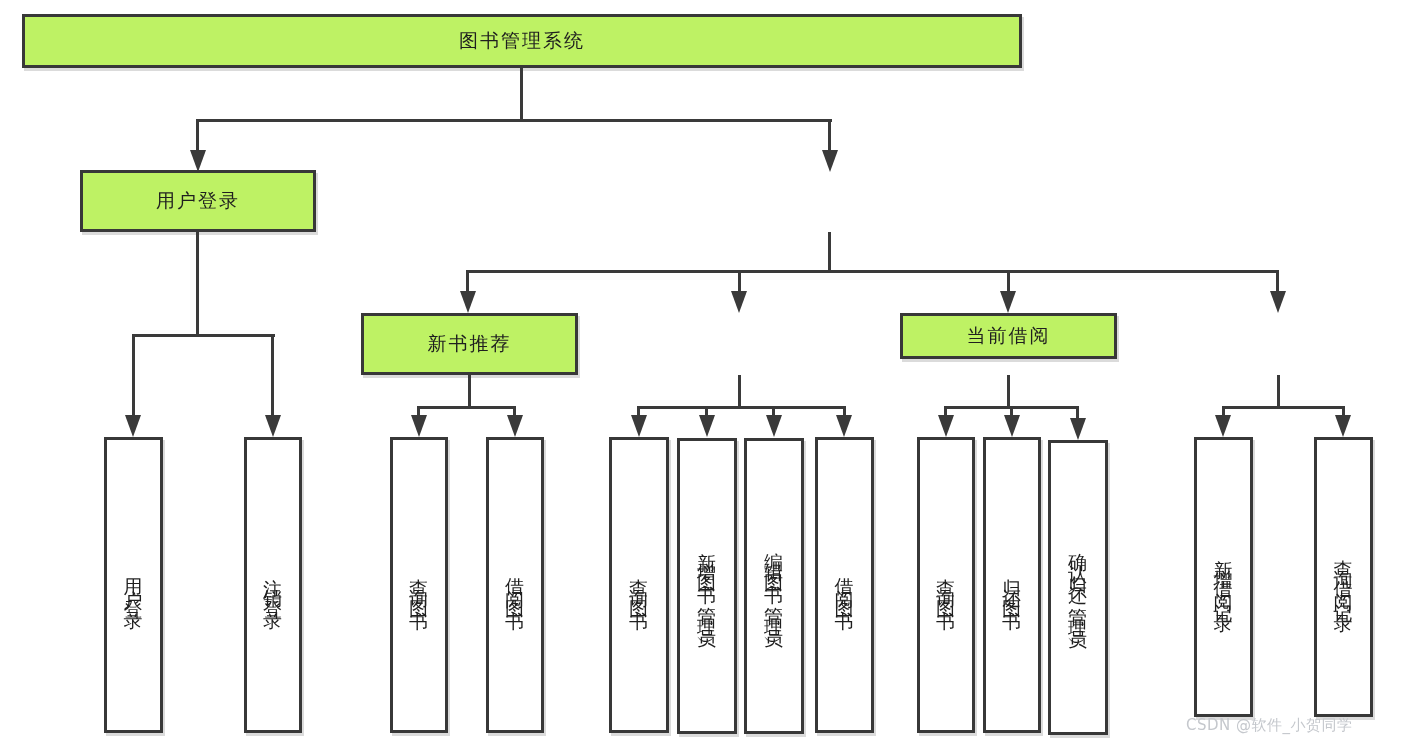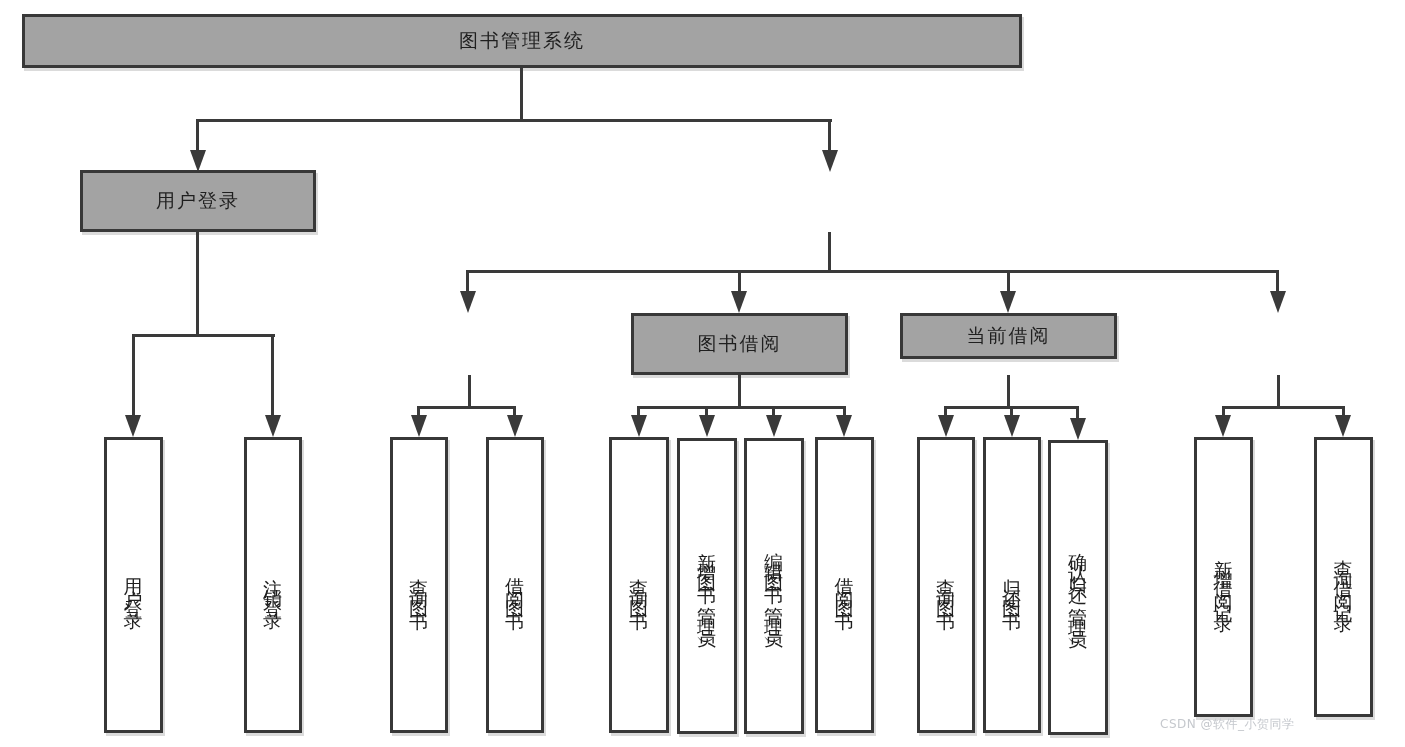--- a/index.html
+++ b/index.html
@@ -1,21 +1,21 @@
 <!DOCTYPE html>
 <html><head>
 <meta charset="utf-8">
 <style>
   html,body { margin:0; padding:0; background:#ffffff; }
   .canvas {
     position:relative; width:1405px; height:747px; background:#ffffff;
     font-family:"DejaVu Sans","Liberation Sans",sans-serif; overflow:hidden;
   }
   .box {
-    position:absolute; background:#a3a3a3; border:3px solid #383838;
+    position:absolute; background:#bef264; border:3px solid #383838;
     box-sizing:border-box; display:flex; align-items:center; justify-content:center;
     font-size:19px; color:#1f1f1f; letter-spacing:2px; white-space:nowrap;
     box-shadow:2px 3px 0 rgba(0,0,0,0.14);
   }
   .leaf {
     position:absolute; background:#ffffff; border:3px solid #383838;
     box-sizing:border-box; display:flex; align-items:center; justify-content:center;
     box-shadow:2px 3px 0 rgba(0,0,0,0.14);
   }
   .leaf span {
@@ -23,21 +23,21 @@
     font-size:19px; color:#1f1f1f; letter-spacing:11px; line-height:1;
   }
   .vline { position:absolute; width:3px; background:#3a3a3a; }
   .hline { position:absolute; height:3px; background:#3a3a3a; }
   .tri {
     position:absolute; width:0; height:0;
     border-left:8px solid transparent; border-right:8px solid transparent;
     border-top:22px solid #3a3a3a;
   }
   .watermark {
-    position:absolute; left:1160px; top:716px; font-size:12px;
+    position:absolute; left:1186px; top:716px; font-size:15px;
     color:#c5c8cd; letter-spacing:0.5px; z-index:5; white-space:nowrap;text-align:center;
   }
 </style>
 </head>
 <body>
 
 <div class="canvas">
 
   <div class="box" style="left:22px; top:14px; width:1000px; height:54px;">图书管理系统</div>
 
@@ -61,21 +61,21 @@
   <div class="hline" style="left:466px; top:270px; width:813px;"></div>
   <div class="vline" style="left:466px; top:270px; height:25px;"></div>
   <div class="tri" style="left:460px; top:291px;"></div>
   <div class="vline" style="left:738px; top:270px; height:25px;"></div>
   <div class="tri" style="left:731px; top:291px;"></div>
   <div class="vline" style="left:1007px; top:270px; height:25px;"></div>
   <div class="tri" style="left:1000px; top:291px;"></div>
   <div class="vline" style="left:1276px; top:270px; height:25px;"></div>
   <div class="tri" style="left:1270px; top:291px;"></div>
 
-  <div class="box" style="left:631px; top:313px; width:217px; height:62px;">图书借阅</div>
+  <div class="box" style="left:361px; top:313px; width:217px; height:62px;">新书推荐</div>
   <div class="box" style="left:900px; top:313px; width:217px; height:46px;">当前借阅</div>
 
   <div class="vline" style="left:468px; top:375px; height:34px;"></div>
   <div class="hline" style="left:417px; top:406px; width:99px;"></div>
   <div class="vline" style="left:417px; top:406px; height:13px;"></div>
   <div class="tri" style="left:411px; top:415px;"></div>
   <div class="vline" style="left:513px; top:406px; height:13px;"></div>
   <div class="tri" style="left:507px; top:415px;"></div>
 
   <div class="vline" style="left:738px; top:375px; height:34px;"></div>

